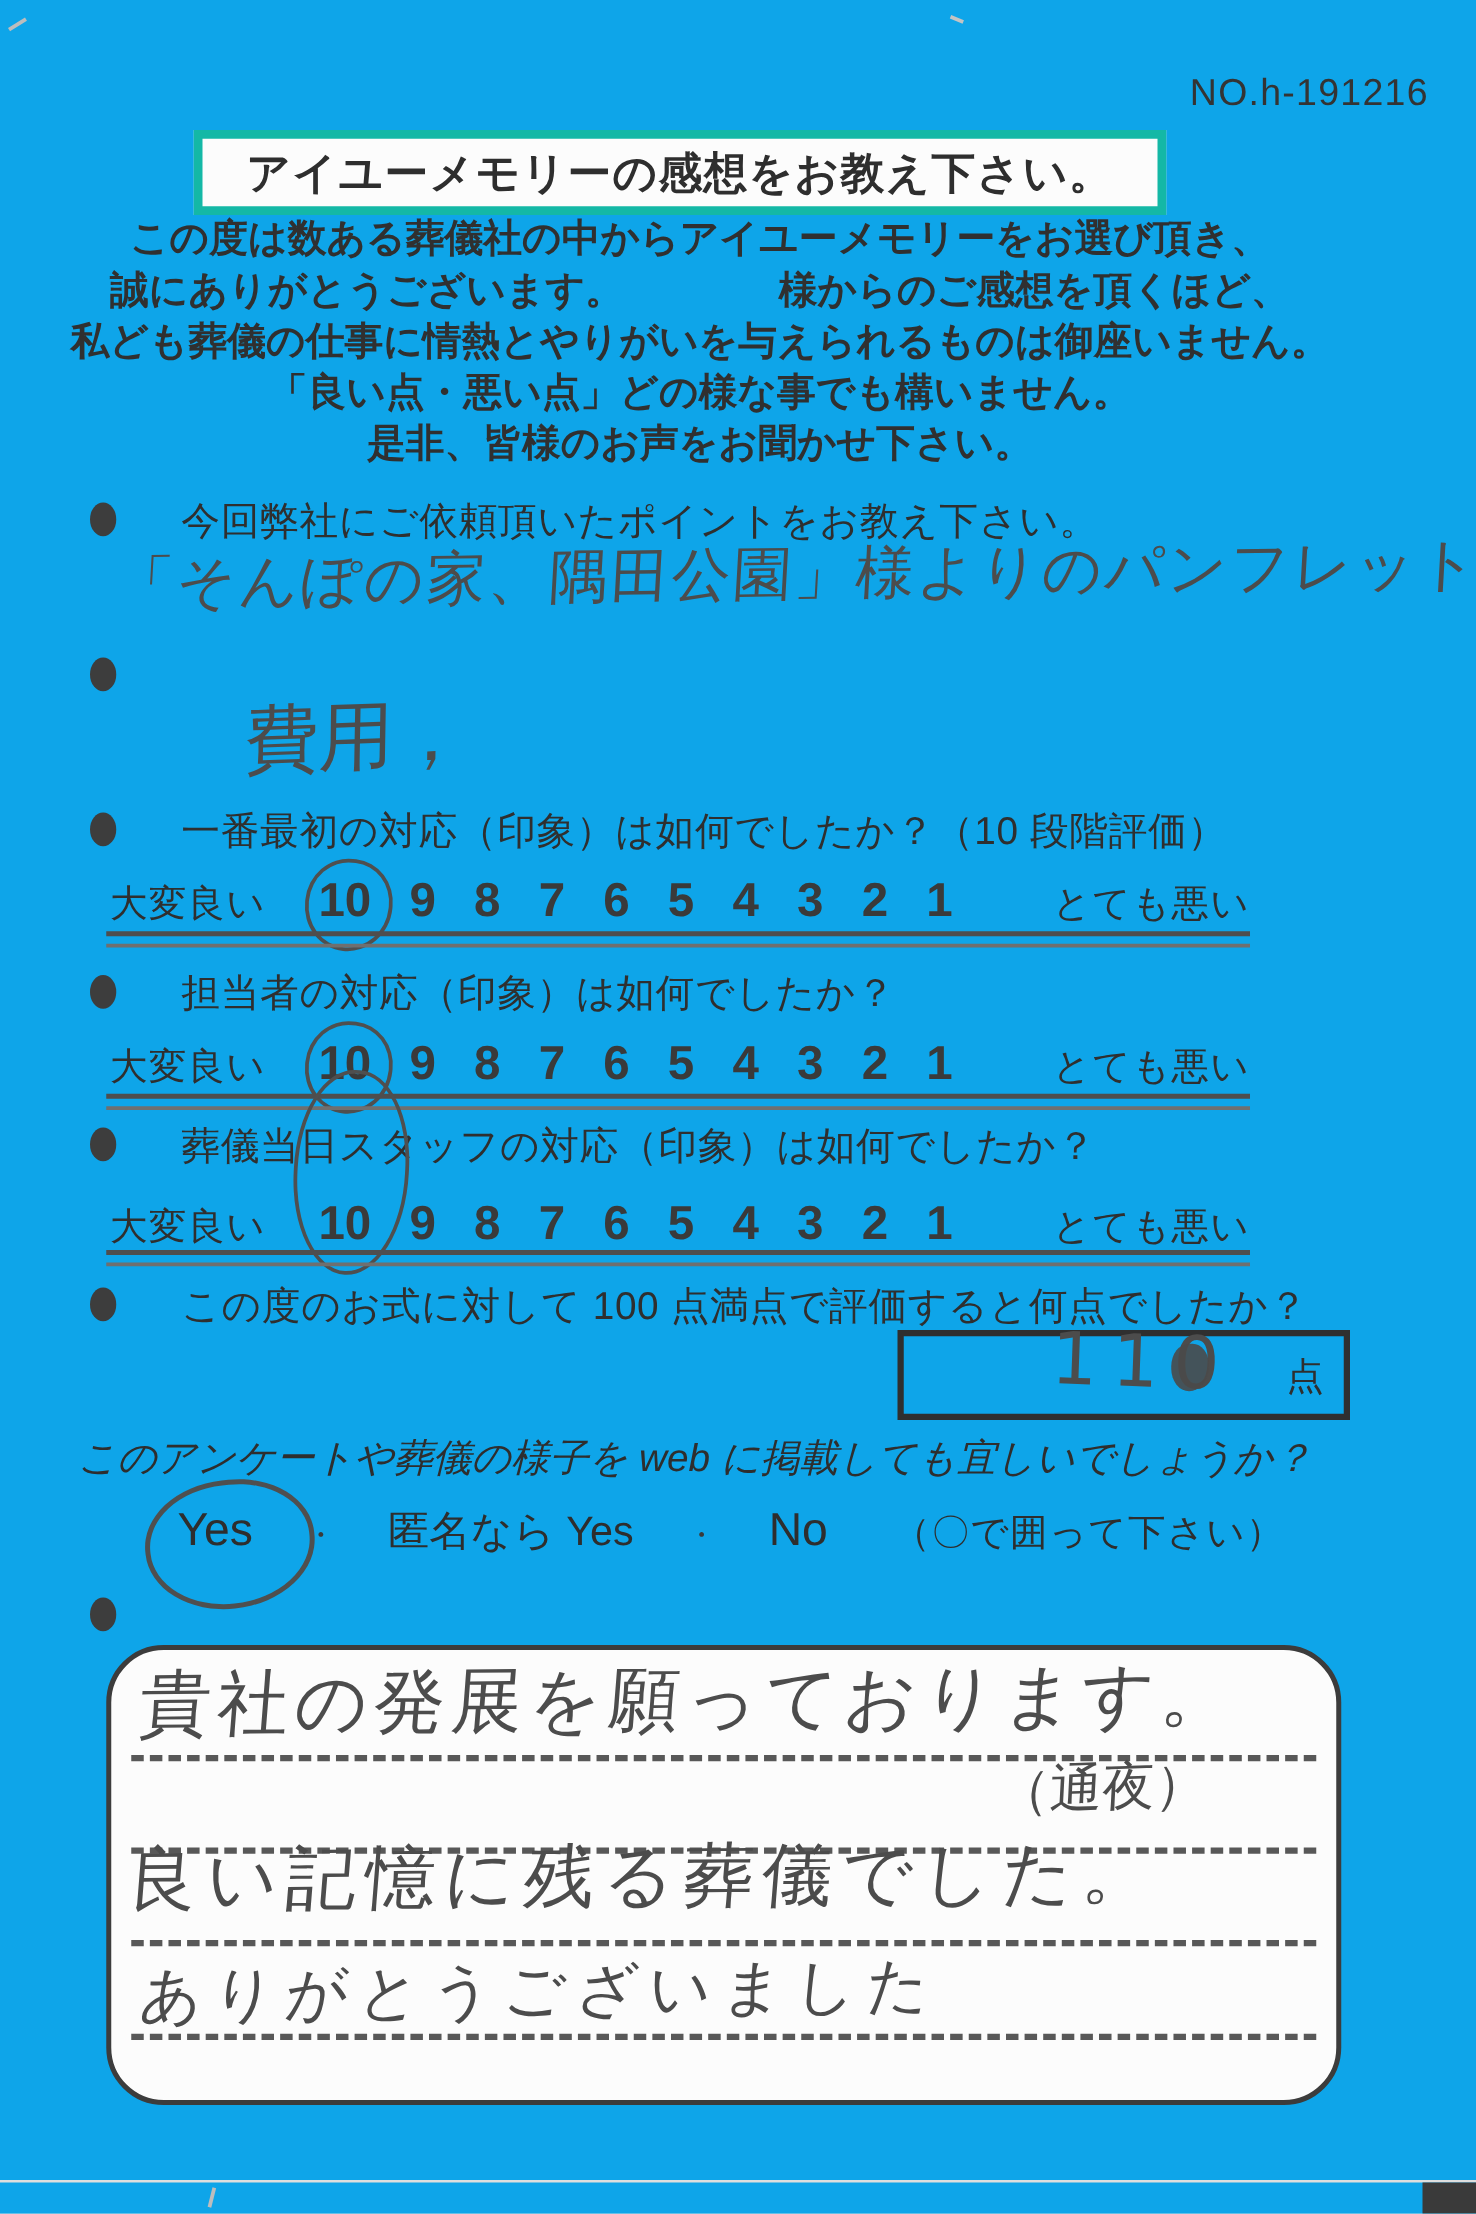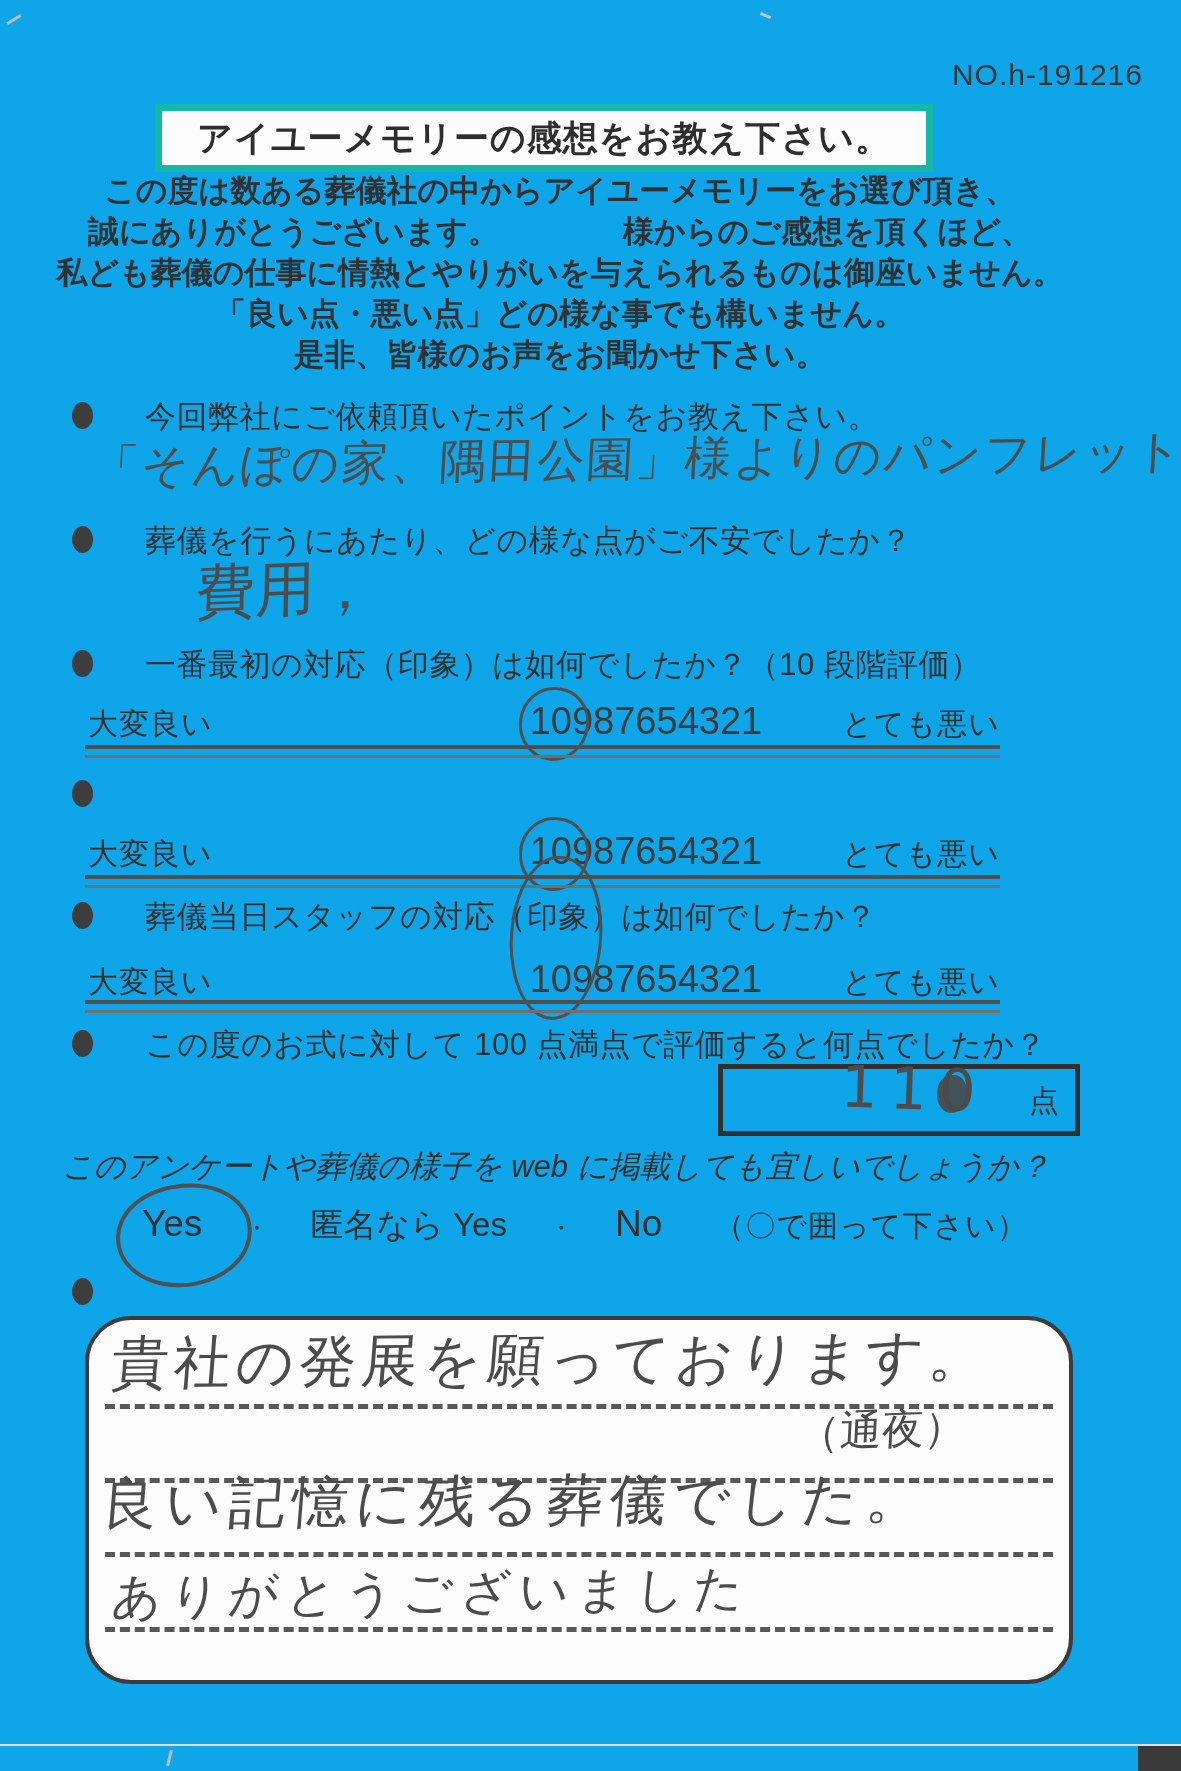--- a/index.html
+++ b/index.html
@@ -20,22 +20,22 @@
   .q-row{position:absolute;left:0;width:100%;}
   .bullet{position:absolute;left:72px;top:6px;width:21px;height:27px;background:#3d3d3d;border-radius:50%;}
   .q-label{display:inline-block;margin-left:145px;font-size:31px;font-weight:500;letter-spacing:.5px;color:#2f2f2f;}
   
   .hw{position:absolute;font-family:"DejaVu Sans",sans-serif;color:#4c4c4c;white-space:nowrap;}
   .a1{top:428px;left:92px;font-size:47px;letter-spacing:2px;transform:rotate(-.8deg) skewX(-4deg);}
   .a2{top:550px;left:195px;font-size:60px;transform:rotate(-2deg) skewX(-3deg);}
   
   .scale-row{position:absolute;left:88px;width:912px;display:flex;align-items:baseline;font-weight:500;}
   .s-left,.s-right{font-size:30px;letter-spacing:1px;color:#2f2f2f;}
-  .nums{flex:1;display:flex;justify-content:flex-end;align-items:baseline;
-        margin:0 80px 0 42px;font-size:38px;}
+  .nums{flex:1;display:flex;justify-content:space-between;align-items:baseline;
+        margin:0 80px 0 42px;font-size:38px;font-weight:bold;}
   .num{color:#3a3a3a;}
   .num-wrap{position:relative;display:inline-block;}
   .hand-circle{position:absolute;border:3px solid #4f4f4f;border-radius:50% 48% 52% 50%;}
   .c-small{left:-11px;top:-13px;width:64px;height:68px;transform:rotate(6deg);}
   .c-tall{left:-20px;top:-102px;width:86px;height:158px;transform:rotate(3deg);}
   .dline{position:absolute;left:85px;width:915px;height:6px;
          border-top:4px solid #4e4e4e;border-bottom:3px solid #6f6f6f;}
   
   .score-box{position:absolute;left:718px;top:1064px;width:352px;height:62px;border:5px solid #2f2f2f;}
   .score-val{left:118px;top:-14px;font-size:58px;letter-spacing:12px;transform:rotate(2deg);}
@@ -86,21 +86,20 @@
   </div>
 
   <div class="q-row" style="top:396px">
     <span class="bullet"></span>
     <span class="q-label">今回弊社にご依頼頂いたポイントをお教え下さい。</span>
   </div>
   <div class="hw a1">「そんぽの家、隅田公園」様よりのパンフレット</div>
 
   <div class="q-row" style="top:520px">
     <span class="bullet"></span>
-    <span class="q-label">葬儀を行うにあたり、どの様な点がご不安でしたか？</span>
   </div>
   <div class="hw a2">費用，</div>
 
   <div class="q-row" style="top:644px">
     <span class="bullet"></span>
     <span class="q-label">一番最初の対応（印象）は如何でしたか？（10 段階評価）</span>
   </div>
   <div class="scale-row" style="top:700px">
     <span class="s-left">大変良い</span>
     <span class="nums">
@@ -117,20 +116,21 @@
       <span class="num">3</span>
       <span class="num">2</span>
       <span class="num">1</span>
     </span>
     <span class="s-right">とても悪い</span>
   </div>
   <div class="dline" style="top:745px"></div>
 
   <div class="q-row" style="top:774px">
     <span class="bullet"></span>
+    <span class="q-label">担当者の対応（印象）は如何でしたか？</span>
   </div>
   <div class="scale-row" style="top:830px">
     <span class="s-left">大変良い</span>
     <span class="nums">
       <span class="num-wrap">
         <span class="hand-circle c-small"></span>
         <span class="num">10</span>
       </span>
       <span class="num">9</span>
       <span class="num">8</span>

